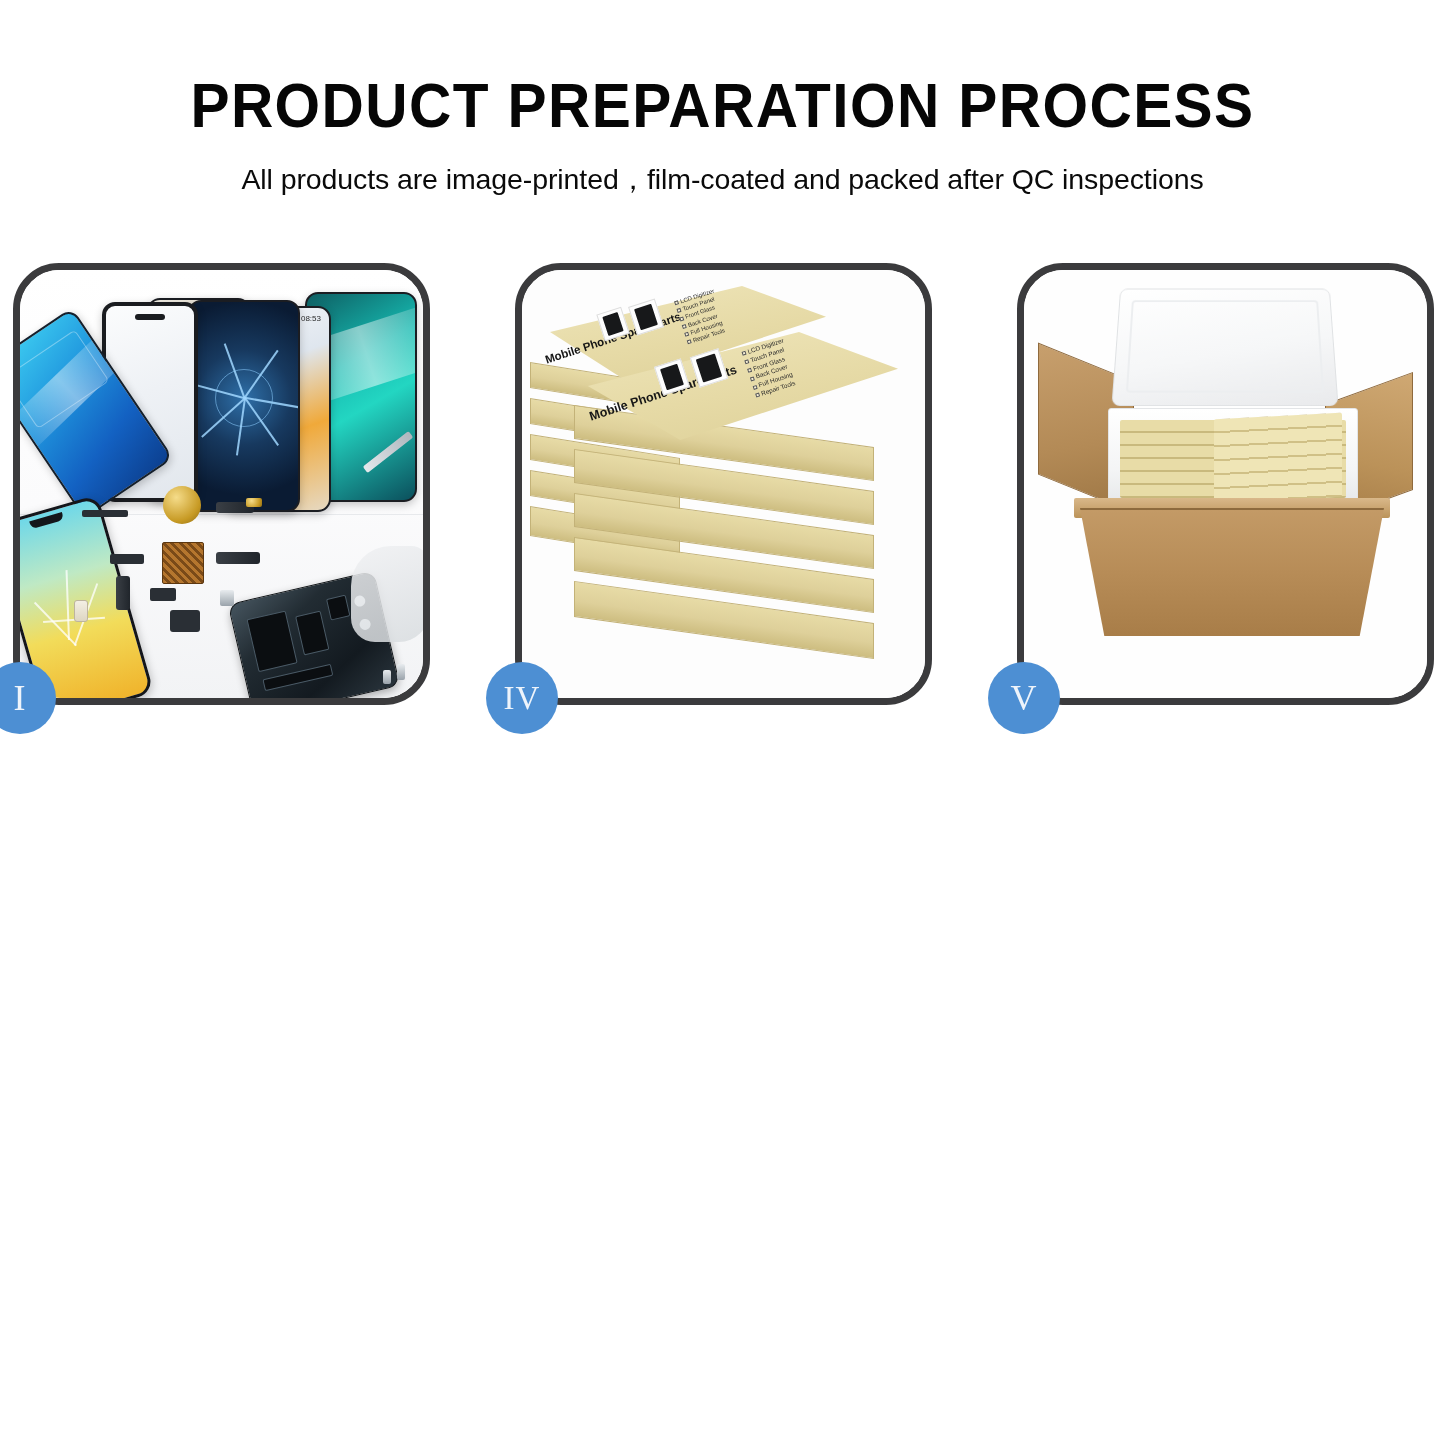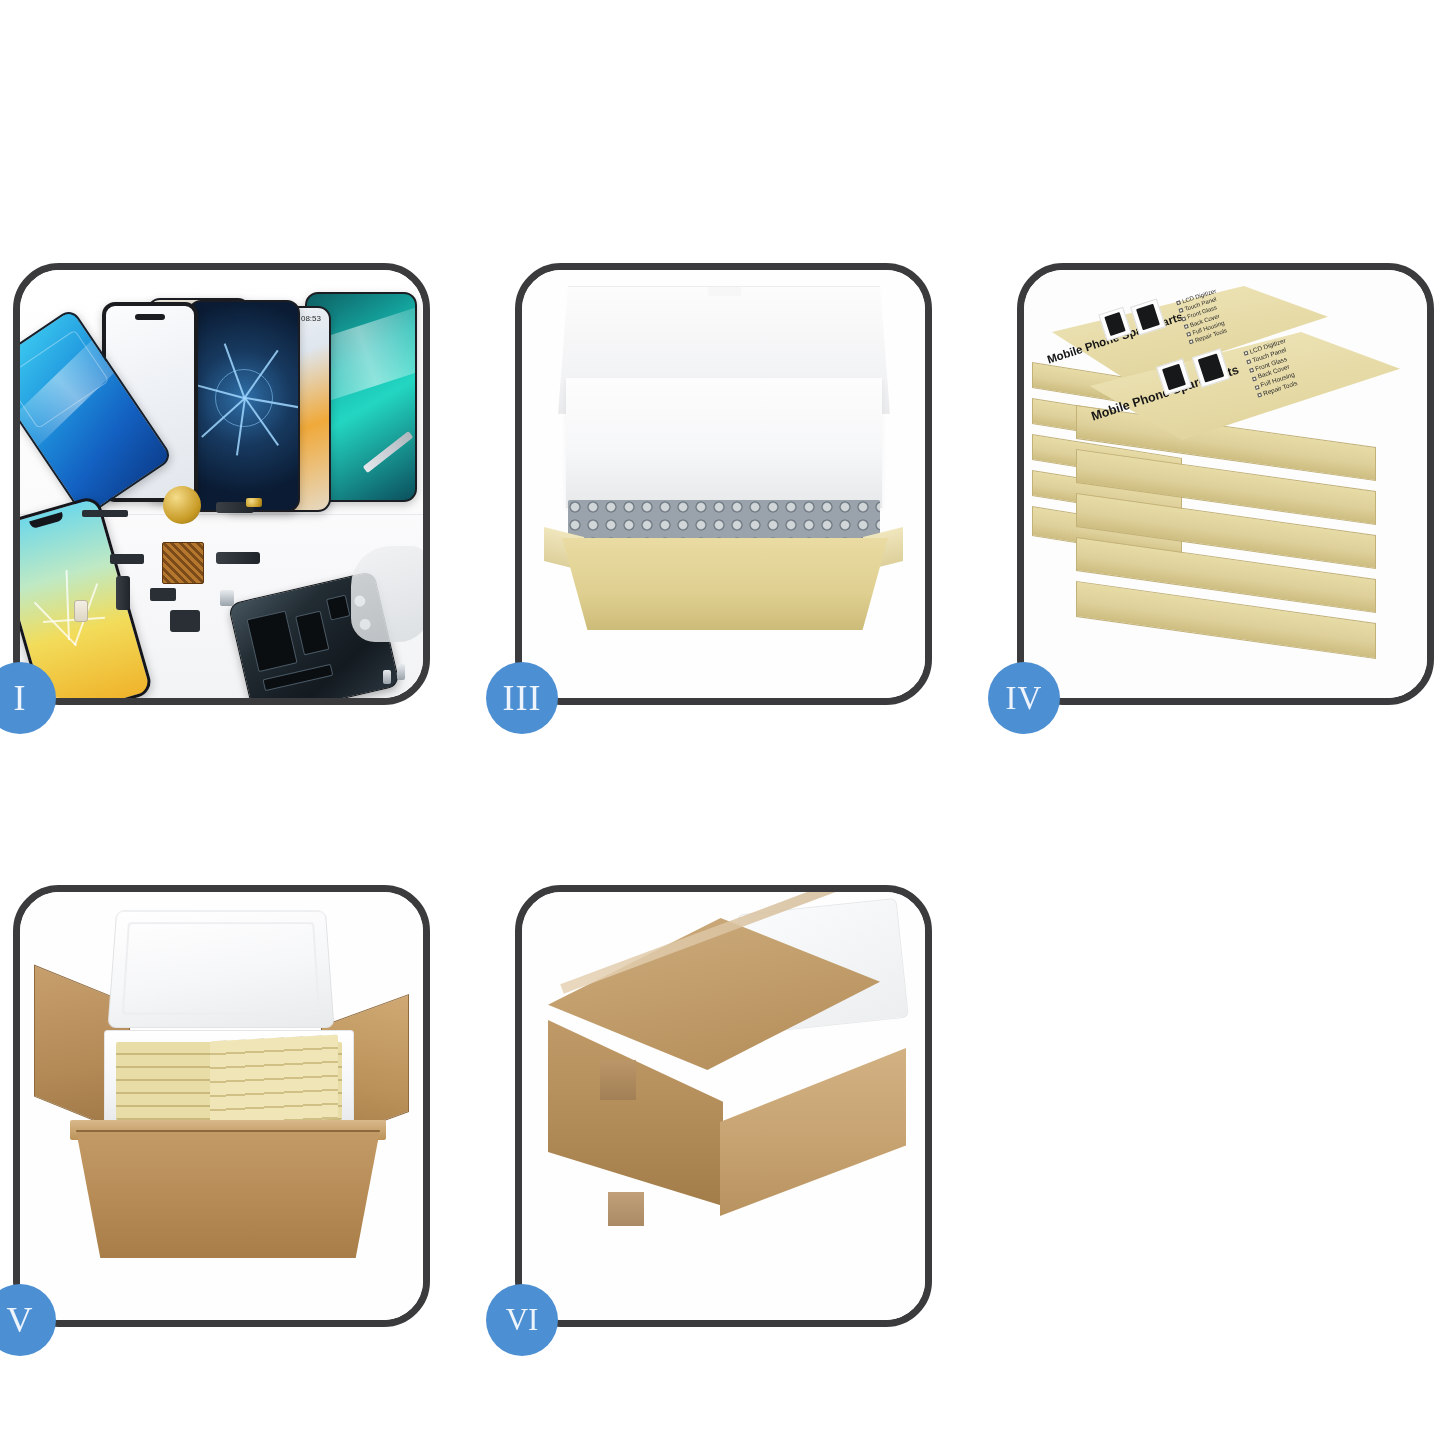--- a/index.html
+++ b/index.html
@@ -375,20 +375,24 @@
 
   
   .badge.vi { font-size:31px; letter-spacing:0px; }
   .badge.iv { font-size:33px; }
 </style>
 </head>
 <body>
 
 <div class="page">
 
+  <div class="header">
+    <div class="title">PRODUCT PREPARATION PROCESS</div>
+    <div class="subtitle">All products are image-printed，film-coated and packed after QC inspections</div>
+  </div>
 
   <div class="grid">
 
     <div class="card">
       <div class="card-inner">
         <div class="scene1">
           <div class="p1-shelf"></div>
 
           <div class="phone ph-a"></div>
           <div class="phone ph-b">
@@ -447,33 +451,20 @@
           <div class="part silver" style="right:32px;bottom:14px;width:8px;height:14px;border-radius:2px;"></div>
 
           <div class="tweezer"></div>
           <div class="hand"></div>
         </div>
       </div>
       <div class="badge">I</div>
     </div>
 
 
-    <div class="card">
-      <div class="card-inner">
-        <div class="scene3">
-          <div class="lidback"></div>
-          <div class="foamsheet"></div>
-          <div class="bubbleband"></div>
-          <div class="boxlipL"></div>
-          <div class="boxlipR"></div>
-          <div class="boxfront"></div>
-        </div>
-      </div>
-      <div class="badge">III</div>
-    </div>
 
     <div class="card">
       <div class="card-inner">
         <div class="scene4">
 
           <div class="gbox" style="left:8px;top:104px;width:150px;height:26px;transform:skewY(9deg);"></div>
           <div class="gbox" style="left:8px;top:140px;width:150px;height:26px;transform:skewY(9deg);"></div>
           <div class="gbox" style="left:8px;top:176px;width:150px;height:26px;transform:skewY(9deg);"></div>
           <div class="gbox" style="left:8px;top:212px;width:150px;height:26px;transform:skewY(9deg);"></div>
           <div class="gbox" style="left:8px;top:248px;width:150px;height:30px;transform:skewY(9deg);"></div>
@@ -569,29 +560,15 @@
           <div class="goldstack"></div>
           <div class="goldstack2"></div>
           <div class="foamLid"></div>
           <div class="cartonRim"></div>
           <div class="cartonBody"></div>
         </div>
       </div>
       <div class="badge">V</div>
     </div>
 
-    <div class="card">
-      <div class="card-inner">
-        <div class="scene6">
-          <div class="bagBack"></div>
-          <div class="cTop"></div>
-          <div class="cTopSeam"></div>
-          <div class="cLeft"></div>
-          <div class="cRight"></div>
-          <div class="tape" style="left:78px;top:168px;width:36px;height:40px;"></div>
-          <div class="tape" style="left:86px;top:300px;width:36px;height:34px;"></div>
-        </div>
-      </div>
-      <div class="badge vi">VI</div>
-    </div>
 
   </div>
 </div>
 
 </body></html>

